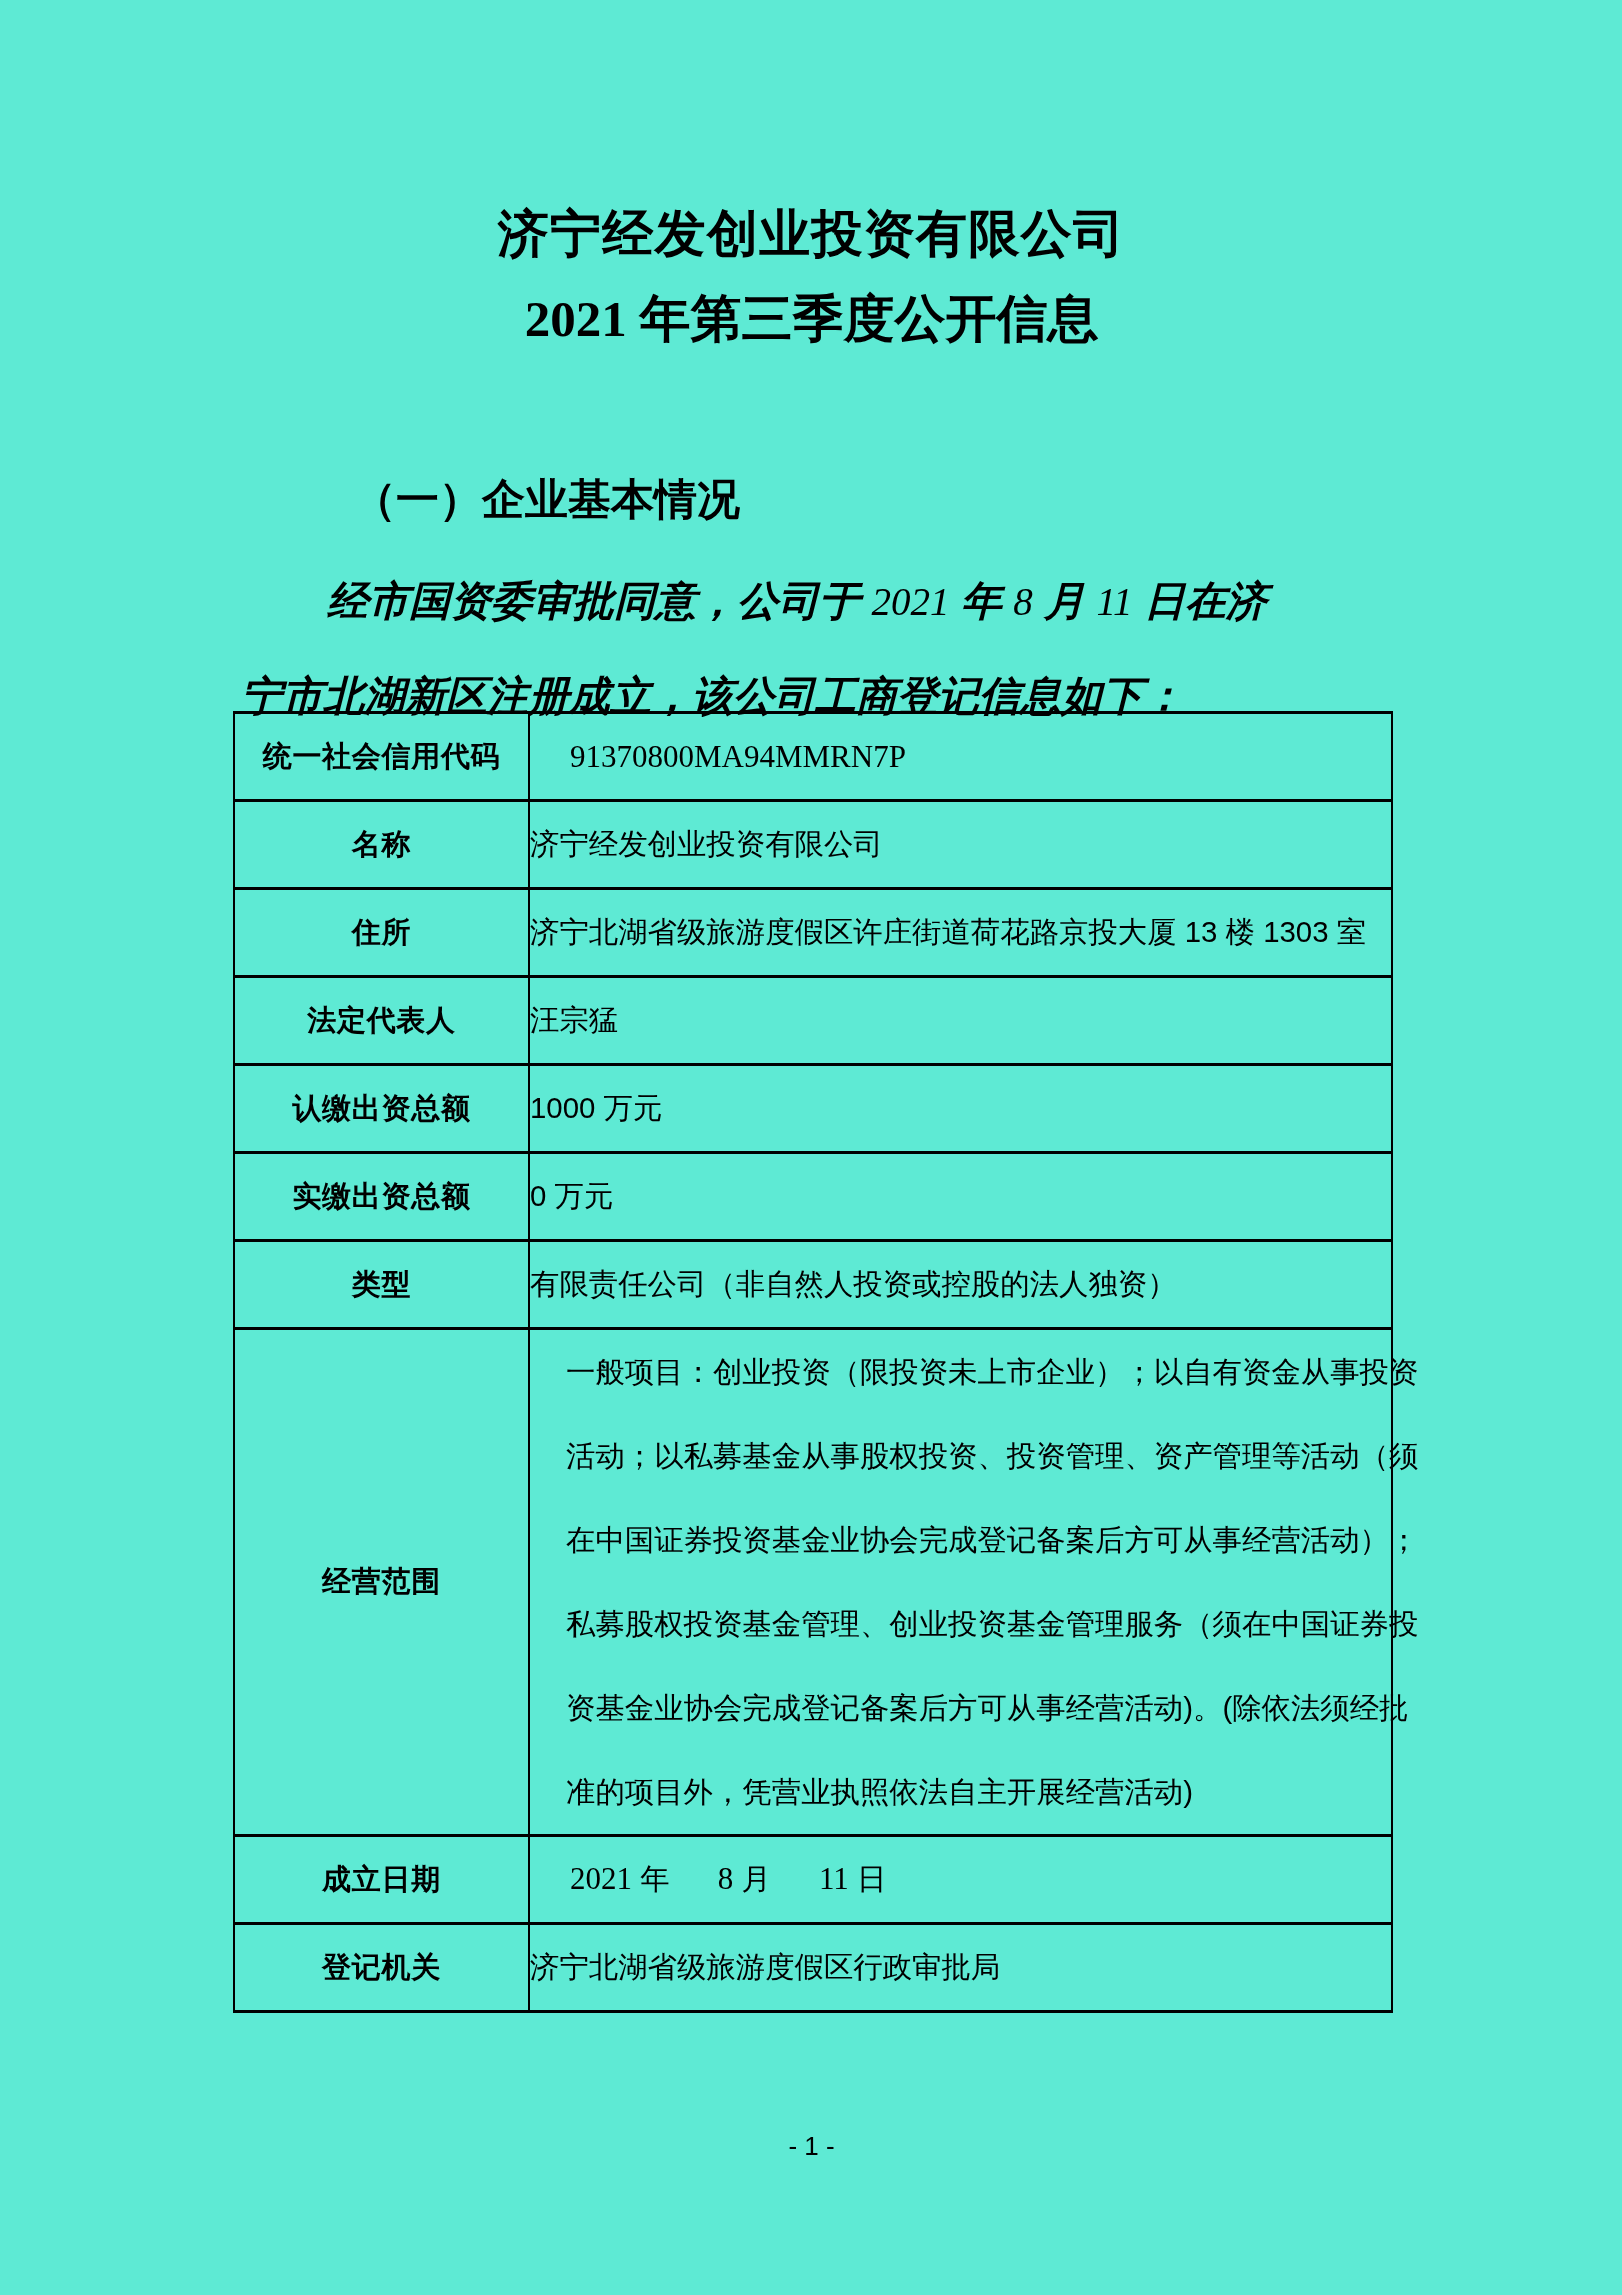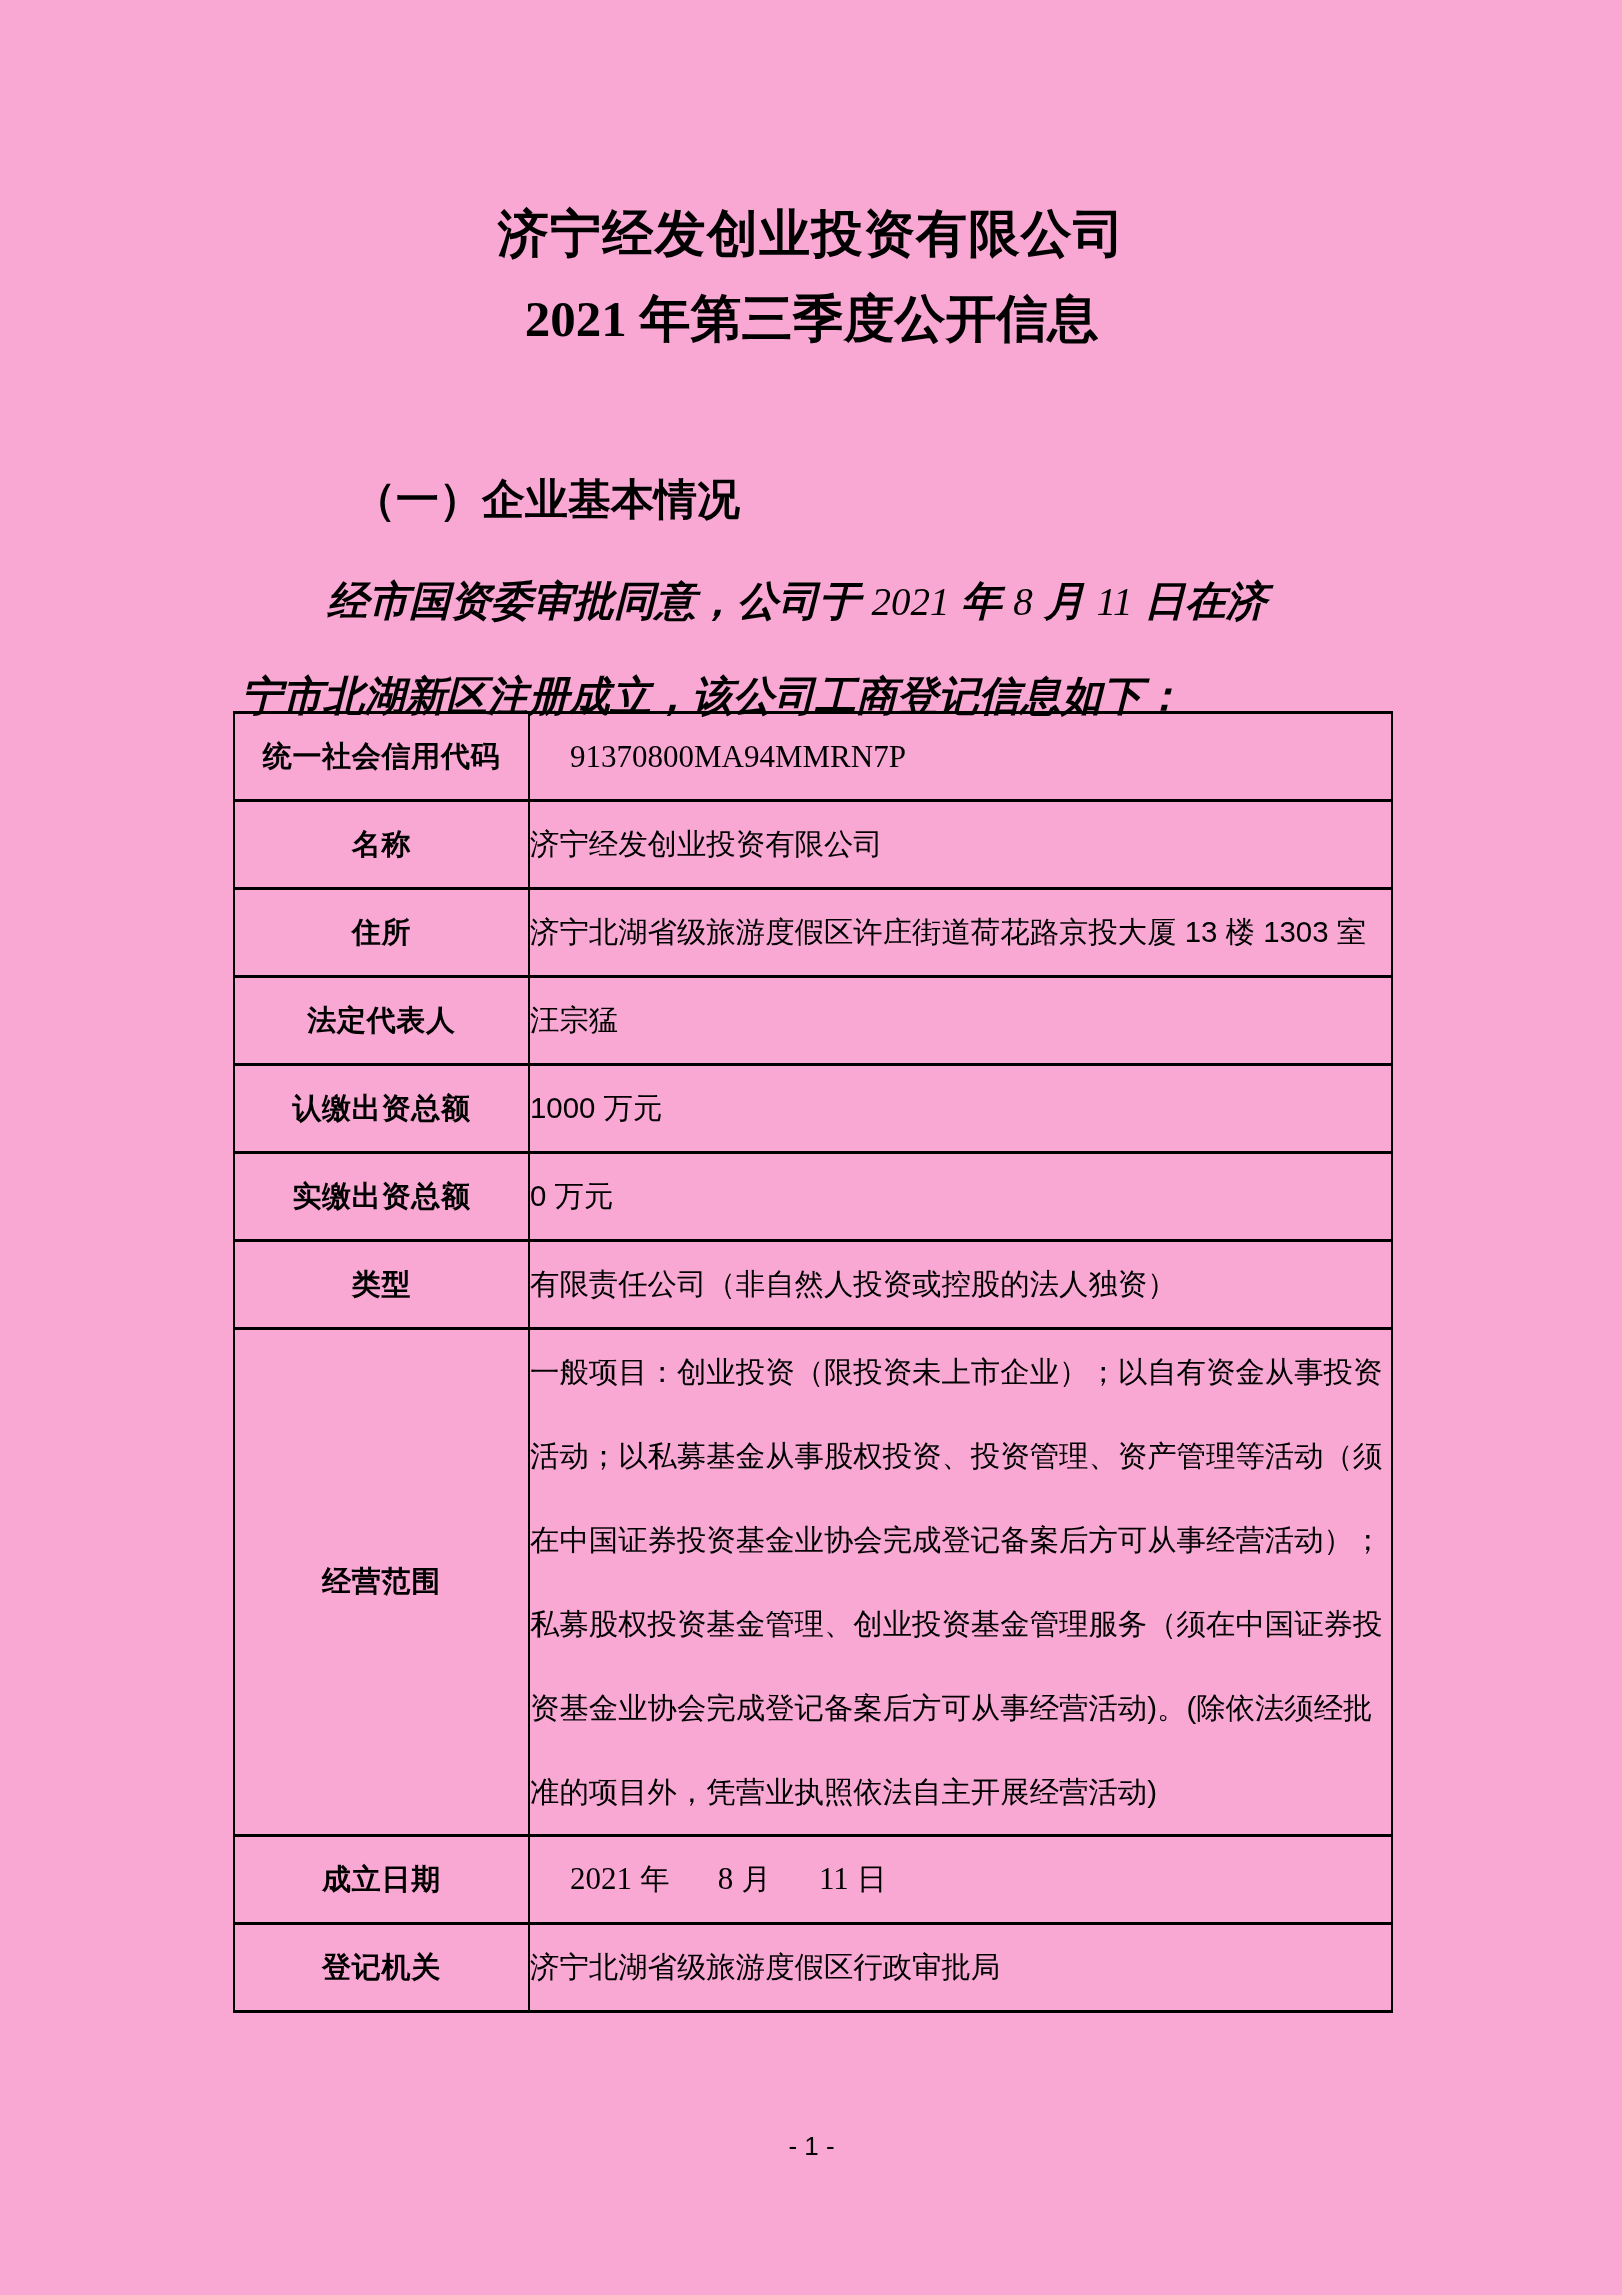--- a/index.html
+++ b/index.html
@@ -1,19 +1,19 @@
 <!DOCTYPE html>
 <html style="font-size:10.5px"><head>
 <meta charset="utf-8">
 <style>
   html,body { margin:0; padding:0; }
   body { background:#ffffff; }
   .page {
     position:relative; width:1623px; height:2295px;
-    background:#f9a8d4; color:#000000;
+    background:#5eead4; color:#000000;
     font-family:"Liberation Sans", sans-serif;
     overflow:hidden;
   }
   .title1 {
     position:absolute; top:204px; left:0; width:1623px;
     text-align:center; font-size:51px; font-weight:bold;
     line-height:59px; letter-spacing:1.3px; white-space:nowrap;
   }
   .title2 {
     position:absolute; top:289px; left:0; width:1623px;
@@ -49,21 +49,21 @@
     width:293px; text-align:center;
     font-size:29px; font-weight:bold; letter-spacing:0.7px;
   }
   td.cell-value {
     font-size:29.4px; font-weight:normal;
     padding-left:22px; padding-right:6.5px;
   }
   td.cell-value .serif {
     font-family:"Liberation Serif", serif; font-size:31px;margin-left:40px;
   }
-  .biz-line { line-height:84px; white-space:nowrap; }
+  .biz-line { line-height:84px; white-space:nowrap;padding-left:36px; }
   .footer {
     position:absolute; top:2131px; left:0; width:1623px;
     text-align:center; font-size:26px; font-weight:normal; color:#000;
   }
 </style>
 </head>
 <body>
 
 <div class="page">
 

